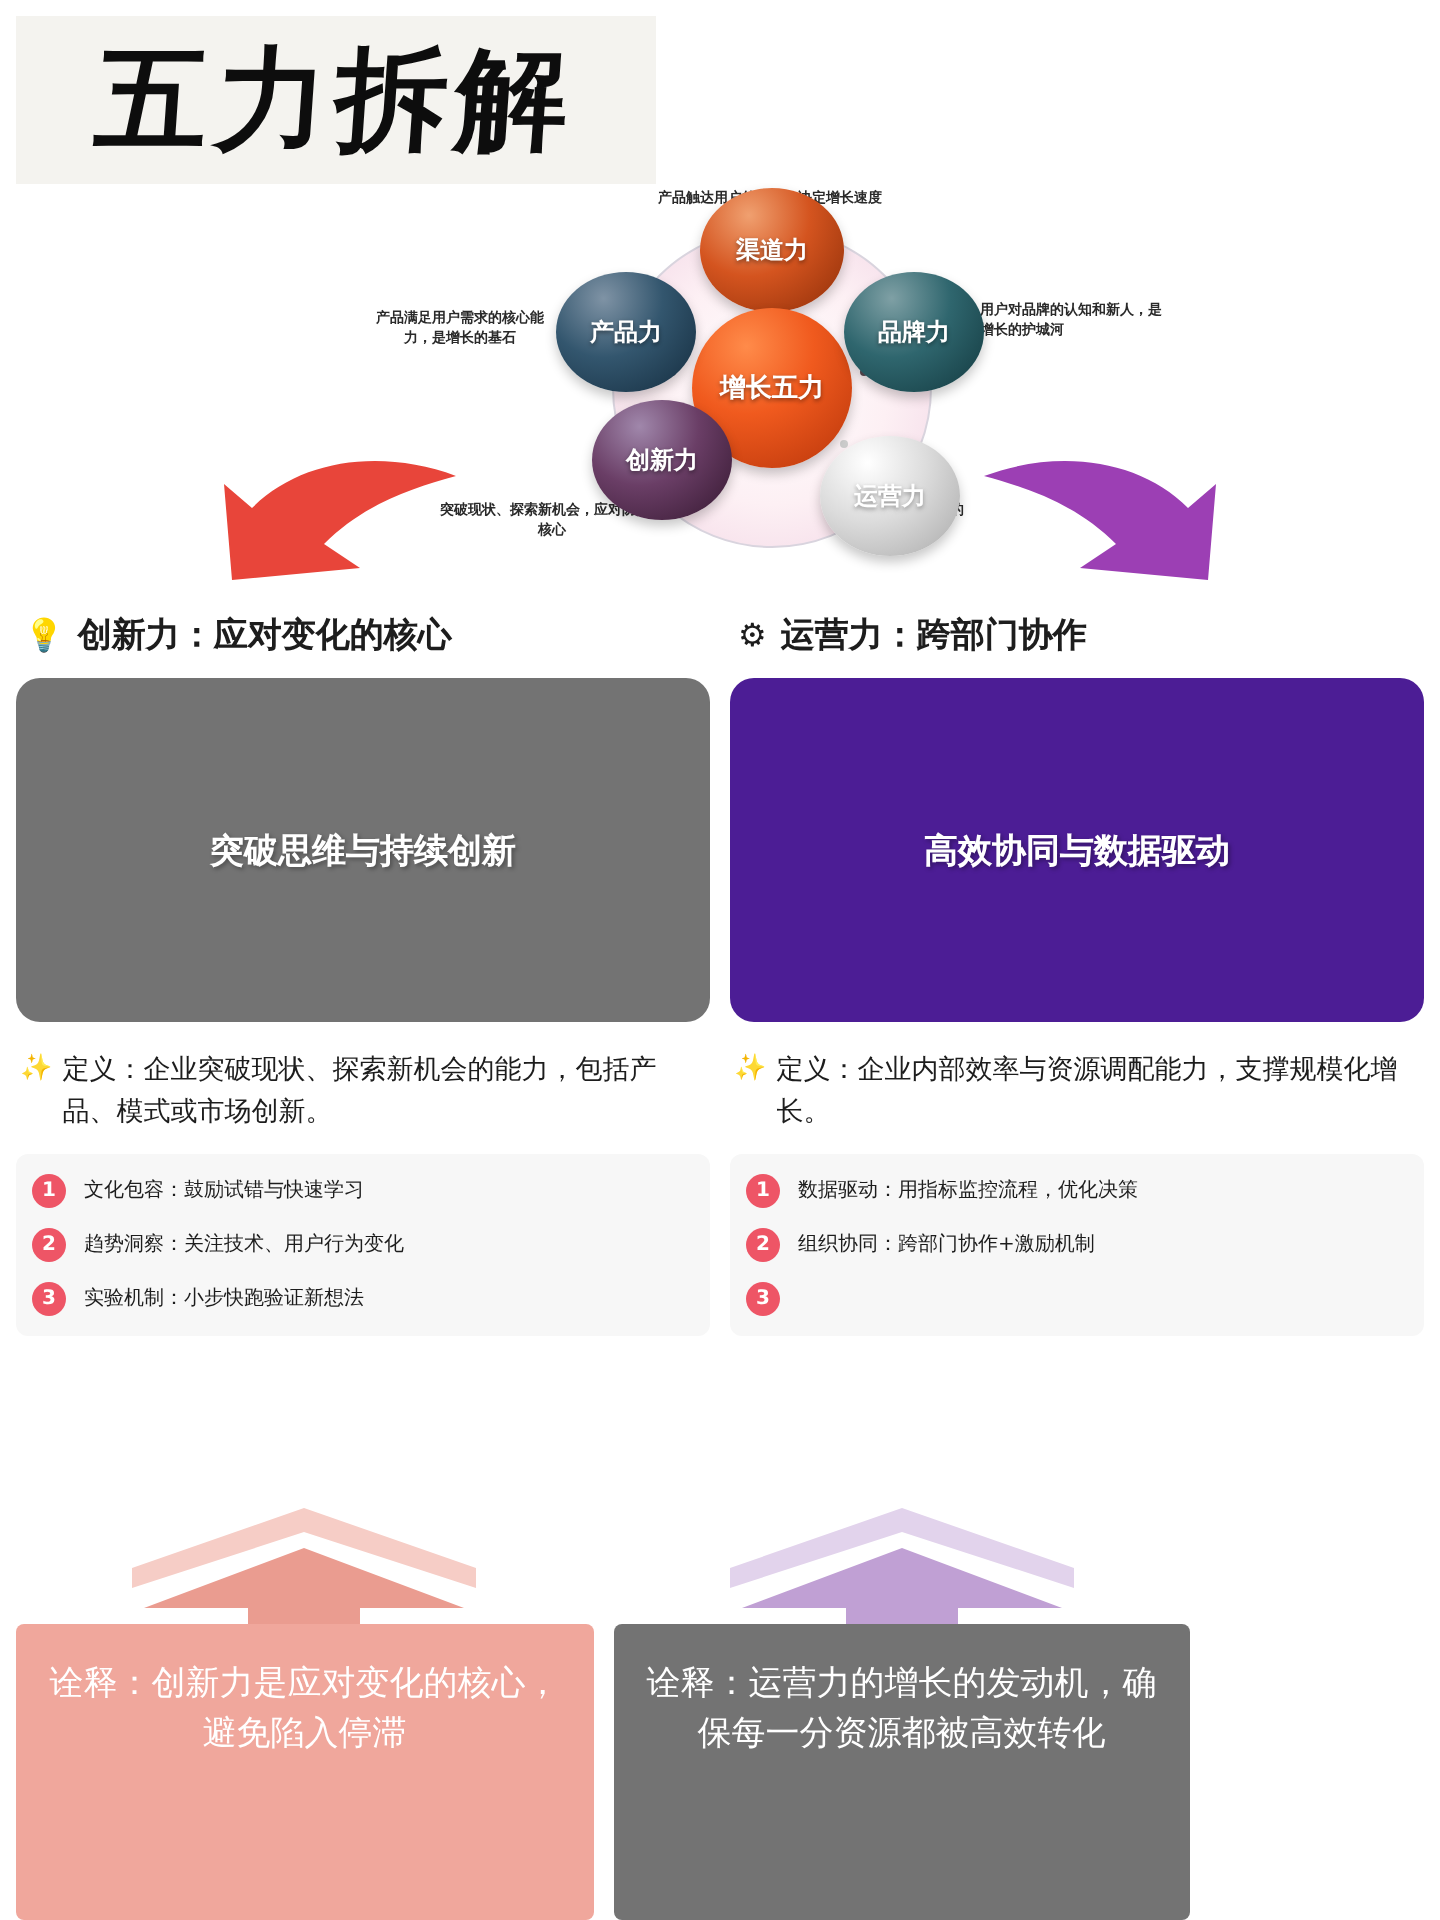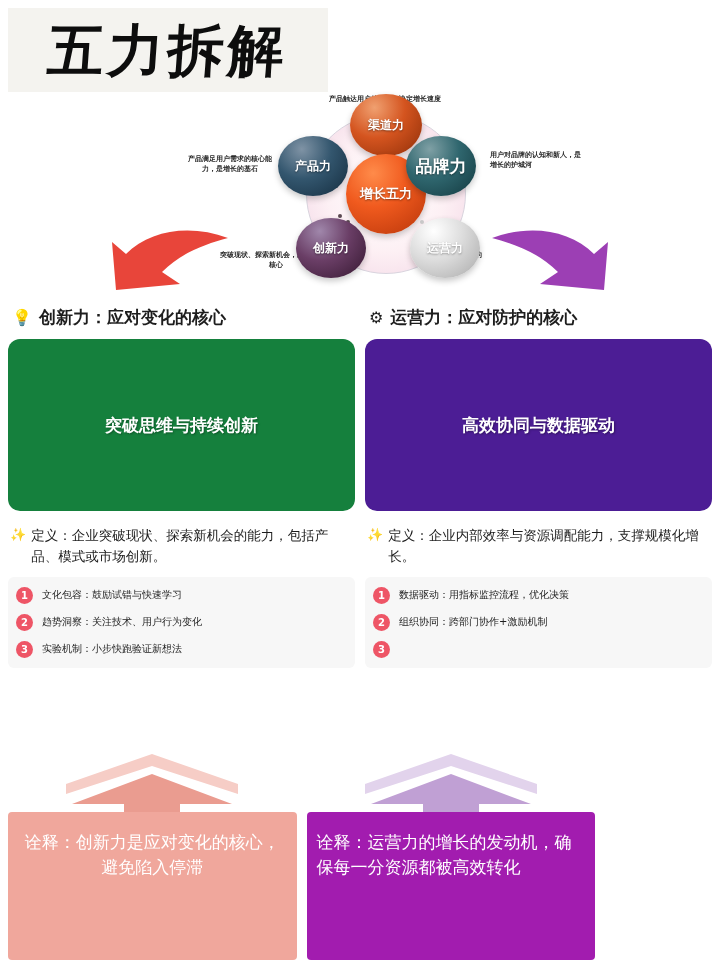--- a/index.html
+++ b/index.html
@@ -48,25 +48,25 @@
   }
   .sp-top {
     left:240px; top:2px; width:72px; height:62px; font-size:12px;
     background:radial-gradient(circle at 34% 22%, #f0a070 0%, #d4541f 45%, #8e2e08 100%);
   }
   .sp-left {
     left:168px; top:44px; width:70px; height:60px; font-size:12px;
     background:radial-gradient(circle at 34% 22%, #7f93a5 0%, #33566e 45%, #142c3e 100%);
   }
   .sp-right {
-    left:296px; top:44px; width:70px; height:60px; font-size:17px;
+    left:312px; top:44px; width:70px; height:60px; font-size:12px;
     background:radial-gradient(circle at 34% 22%, #7fa0a5 0%, #2f666e 45%, #12383e 100%);
   }
   .sp-bl {
-    left:186px; top:126px; width:70px; height:60px; font-size:12px;
+    left:186px; top:108px; width:70px; height:60px; font-size:12px;
     background:radial-gradient(circle at 34% 22%, #a087ab 0%, #6a3e66 45%, #34172f 100%);
   }
   .sp-br {
     left:300px; top:126px; width:70px; height:60px; font-size:12px;
     color:#ffffff;
     background:radial-gradient(circle at 34% 22%, #ffffff 0%, #dcdcdc 45%, #a9a9a9 100%);
     text-shadow:0 1px 2px rgba(120,120,120,.8);
   }
   .dot { position:absolute; width:4px; height:4px; border-radius:50%; background:#5b4a52; }
   .dot.l1{left:214px;top:90px}.dot.l2{left:224px;top:92px}
@@ -104,21 +104,21 @@
   }
   .hicon { font-size:16px; line-height:1; }
 
   .hero {
     height:172px; border-radius:12px;
     display:flex; align-items:center; justify-content:center;
     color:#fff; font-size:17px; font-weight:700;
     text-shadow:1px 1px 2px rgba(0,0,0,.35);
     font-family:"DejaVu Sans","Liberation Sans",sans-serif;
   }
-  .hero-red { background:#15803d; }
+  .hero-red { background:#737373; }
   .hero-purple { background:#4c1d95; }
 
   .defrow {
     display:flex; gap:5px; padding:14px 2px 10px 2px;
     font-size:13.5px; line-height:1.55; color:#1d1d1d;
     font-family:"DejaVu Sans","Liberation Sans",sans-serif;
   }
   .defrow .sparkle { flex:0 0 auto; font-size:13px; }
   .defrow .deftext { flex:1 1 auto; }
 
@@ -147,21 +147,21 @@
   .chevwrap { height:62px; position:relative; }
   .chevwrap svg { position:absolute; left:50%; transform:translateX(-50%); top:0; }
 
   .quote {
     flex:1 1 auto; border-radius:4px;
     color:#ffffff; font-size:17px; line-height:1.45;
     padding:18px 10px;
     font-family:"DejaVu Sans","Liberation Sans",sans-serif;
   }
   .quote-red { background:#f0a79c; text-align:center; }
-  .quote-purple { background:#a21caf; text-align:left; }
+  .quote-purple { background:#737373; text-align:center; }
 </style>
 </head>
 <body>
 
 <div class="title-band">
   <span class="cal">五力拆解</span>
 </div>
 
 <div class="diagram">
 
@@ -230,21 +230,21 @@
       <div class="li">
         <span class="num">3</span>
         <span class="litext">实验机制：小步快跑验证新想法</span>
       </div>
     </div>
   </div>
 
   <div class="col">
     <div class="col-head">
       <span class="hicon">⚙</span>
-      <span>运营力：应对防护的核心</span>
+      <span>运营力：跨部门协作</span>
     </div>
     <div class="hero hero-purple">
       <span>高效协同与数据驱动</span>
     </div>
     <div class="defrow">
       <span class="sparkle">✨</span>
       <span class="deftext"><span>定义：</span><span>企业内部效率与资源调配能力，支撑规模化增长。</span></span>
     </div>
     <div class="listbox">
       <div class="li">

